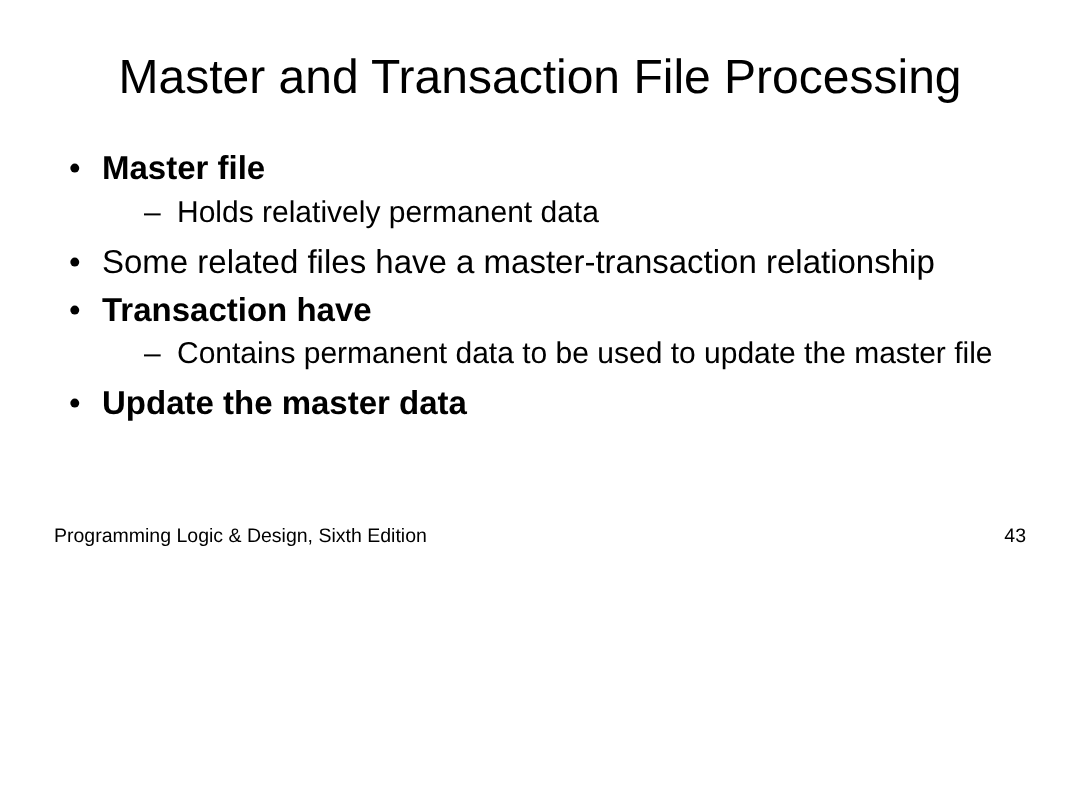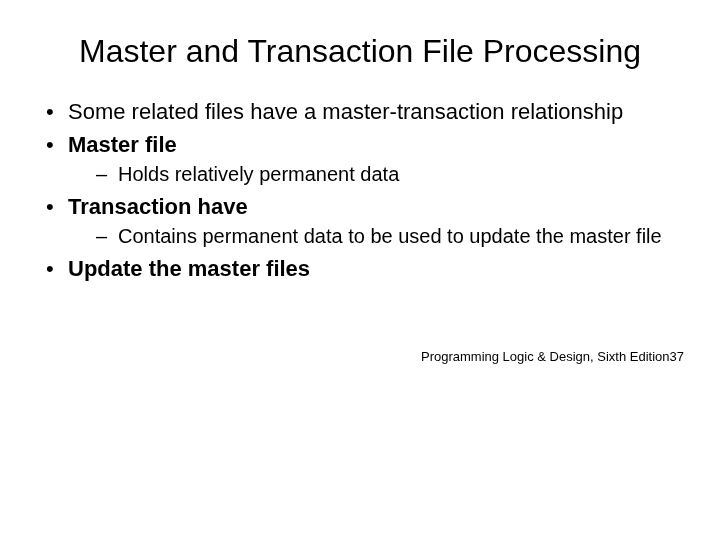--- a/index.html
+++ b/index.html
@@ -64,55 +64,56 @@
     left: 0;
     top: 0;
   }
   .bold { font-weight: 700; }
   .footer {
     position: absolute;
     bottom: 20px;
     left: 36px;
     right: 36px;
     display: flex;
-    justify-content: flex-end;
+    justify-content: space-between;
     font-size: 13px;
     color: #000;
+    gap: 36px;
   }
 </style>
 </head>
 <body>
 
 <div class="slide">
 
   <div class="title">Master and Transaction File Processing</div>
 
   <ul class="lvl1">
     <li>
-      <span>Some related files have a master-transaction relationship</span>
-    </li>
-    <li>
       <span class="bold">Master file</span>
       <ul class="lvl2">
         <li>
           <span>Holds relatively permanent data</span>
         </li>
       </ul>
+    </li>
+    <li>
+      <span>Some related files have a master-transaction relationship</span>
     </li>
     <li>
       <span class="bold">Transaction have</span>
       <ul class="lvl2">
         <li>
           <span>Contains permanent data to be used to update the master file</span>
         </li>
       </ul>
     </li>
     <li>
-      <span class="bold">Update the master files</span>
+      <span class="bold">Update the master data</span>
     </li>
   </ul>
 
   <div class="footer">
     <span>Programming Logic &amp; Design, Sixth Edition</span>
-    <span>37</span>
+    <span>43</span>
   </div>
 
 </div>
 
 </body></html>

